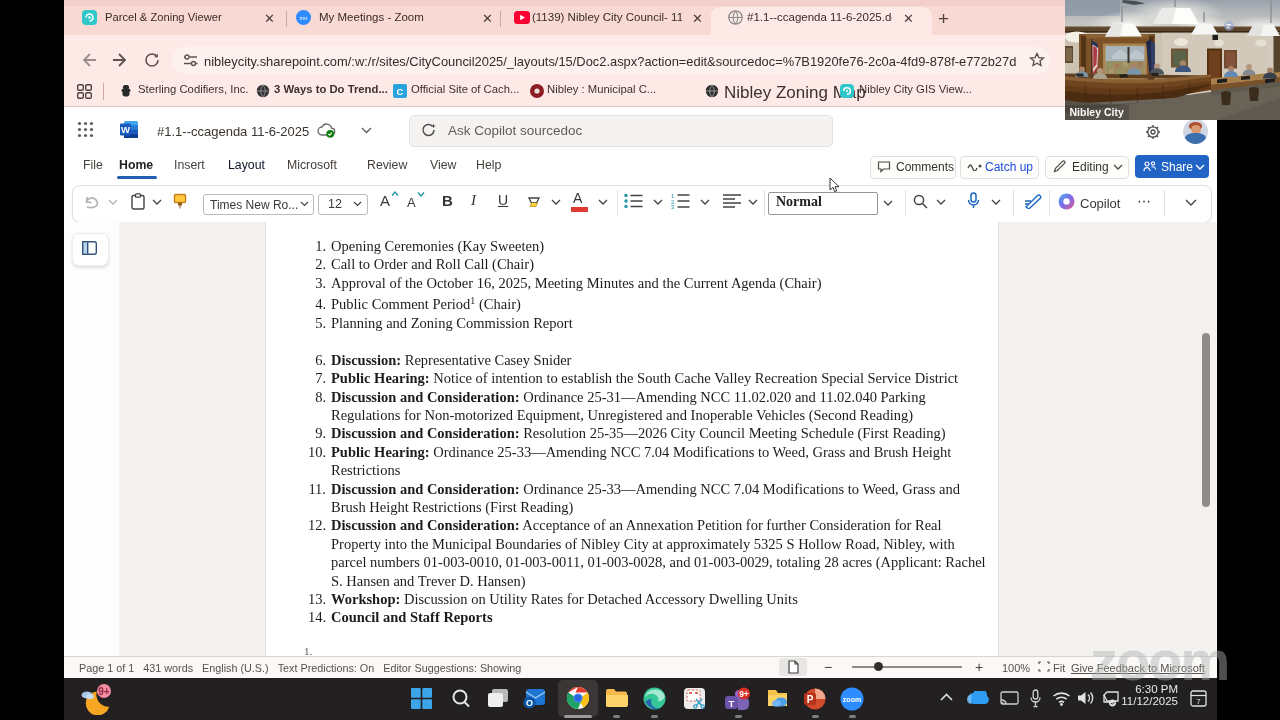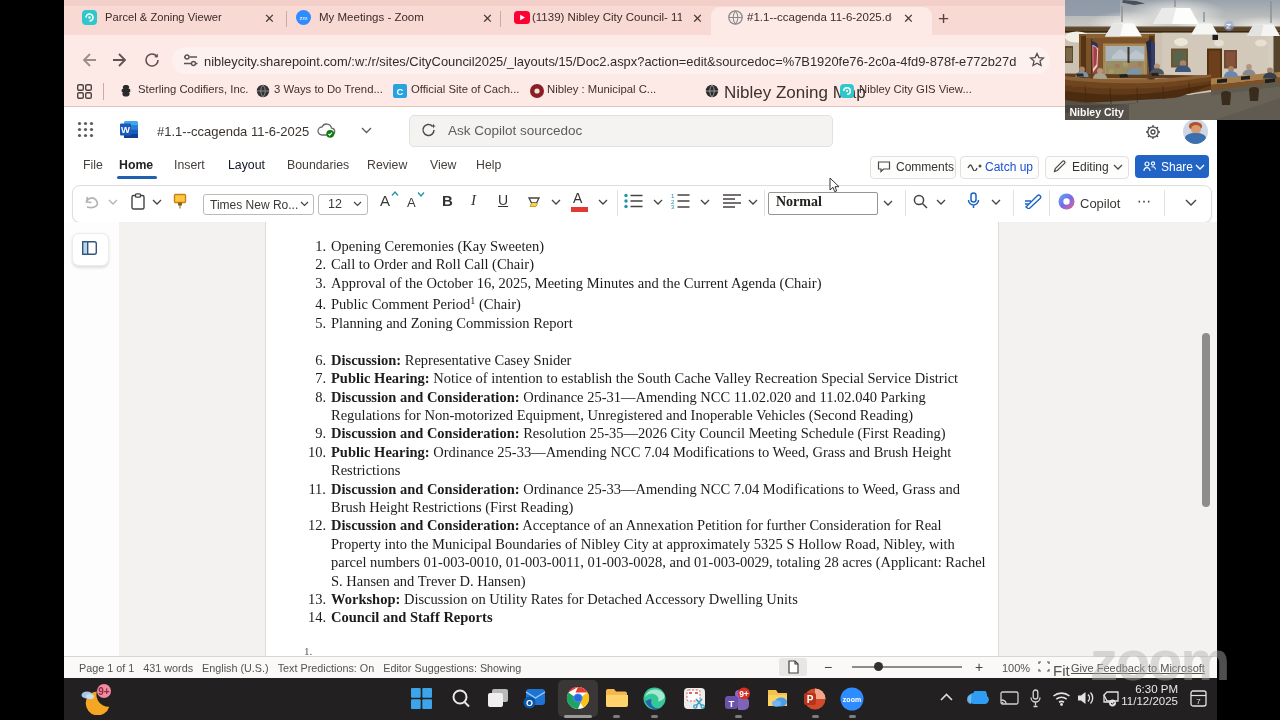--- a/index.html
+++ b/index.html
@@ -85,21 +85,21 @@
   <div class="abs" style="left:39px;top:83px;width:1px;height:17px;background:#cfa9a2;"></div>
 
   <svg class="abs" style="left:55px;top:84px" width="14" height="14" viewBox="0 0 14 14">
       <path d="M7 1C4 1 3 3 4.5 4.5 2 5 2 8 4 8.5 2.5 10 4 13 7 12.5c3 .5 4.5-2.5 3-4C12 8 12 5 9.5 4.5 11 3 10 1 7 1z" fill="#2a2a2a"></path>
     </svg>
   <div class="abs" style="left:74px;top:83px;font-size:11.3px;color:#3c312d;">Sterling Codifiers, Inc.</div>
   <svg class="abs" style="left:192px;top:84px" width="14" height="14" viewBox="0 0 14 14">
       <circle cx="7" cy="7" r="6.2" fill="#333"></circle>
       <path d="M1 7h12M7 1a9 9 0 0 1 0 12M7 1a9 9 0 0 0 0 12" stroke="#888" stroke-width="1" fill="none"></path>
     </svg>
-  <div class="abs" style="left:210px;top:83px;font-size:11.3px;color:#3c312d;">3 Ways to Do Trend...</div>
+  <div class="abs" style="left:210px;top:83px;font-size:11.3px;color:#3c312d;font-weight:bold;">3 Ways to Do Trend...</div>
   <svg class="abs" style="left:329px;top:84px" width="14" height="14" viewBox="0 0 14 14">
       <rect x="0" y="0" width="14" height="14" rx="2" fill="#29a3e0"></rect>
       <text x="7" y="10.5" font-size="9.5" fill="#fff" text-anchor="middle" font-family="Liberation Sans" font-weight="bold">C</text>
     </svg>
   <div class="abs" style="left:347px;top:83px;font-size:11.3px;color:#3c312d;">Official Site of Cach...</div>
   <svg class="abs" style="left:466px;top:84px" width="14" height="14" viewBox="0 0 14 14">
       <circle cx="7" cy="7" r="7" fill="#8d1d24"></circle>
       <circle cx="7" cy="7" r="2.6" fill="#e8e4da"></circle>
     </svg>
   <div class="abs" style="left:483px;top:83px;font-size:11.3px;color:#3c312d;">Nibley : Municipal C...</div>
@@ -169,21 +169,21 @@
     <div class="abs" style="left:6px;top:3px;width:13px;height:8px;border-radius:50% 50% 45% 45%;background:#b0502e;"></div>
     <div class="abs" style="left:7.5px;top:6px;width:10px;height:9px;border-radius:50%;background:#d99c72;"></div>
     <div class="abs" style="left:2px;top:14px;width:21px;height:11px;border-radius:45% 45% 0 0;background:#3c6fae;"></div>
   </div>
 
   <div class="abs" style="left:19px;top:158px;font-size:12.3px;color:#443f3b;">File</div>
   <div class="abs" style="left:55px;top:158px;font-size:12.3px;color:#252321;font-weight:bold;">Home</div>
   <div class="abs" style="left:53px;top:176px;width:40px;height:3px;background:#2160b0;border-radius:2px;"></div>
   <div class="abs" style="left:110px;top:158px;font-size:12.3px;color:#443f3b;">Insert</div>
   <div class="abs" style="left:164px;top:158px;font-size:12.3px;color:#0f172a;">Layout</div>
-  <div class="abs" style="left:223px;top:158px;font-size:12.3px;color:#443f3b;">Boundaries</div>
+  <div class="abs" style="left:223px;top:158px;font-size:12.3px;color:#443f3b;">Microsoft</div>
   <div class="abs" style="left:303px;top:158px;font-size:12.3px;color:#443f3b;">Review</div>
   <div class="abs" style="left:366px;top:158px;font-size:12.3px;color:#443f3b;">View</div>
   <div class="abs" style="left:412px;top:158px;font-size:12.3px;color:#443f3b;">Help</div>
 
   <div class="abs" style="left:806px;top:156px;width:84px;height:21px;border:1px solid #e2e0dd;border-radius:4px;background:#fdfdfc;"></div>
   <svg class="abs" style="left:813px;top:161px" width="14" height="12" viewBox="0 0 14 12">
       <path d="M1.5 1h11v7h-6l-2.5 2.5V8h-2.5z" fill="none" stroke="#4c4a48" stroke-width="1.2"></path>
     </svg>
   <div class="abs" style="left:832px;top:160px;font-size:12px;color:#35332f;">Comments</div>
   <div class="abs" style="left:896px;top:156px;width:77px;height:21px;border:1px solid #e2e0dd;border-radius:4px;background:#fdfdfc;"></div>
@@ -410,21 +410,21 @@
       <path d="M7 1v3h3" fill="none" stroke="#454340" stroke-width="1.2"></path>
     </svg>
   <div class="abs" style="left:760px;top:659px;font-size:14px;color:#454340;">−</div>
   <div class="abs" style="left:788px;top:666px;width:110px;height:2px;background:#8d8b89;"></div>
   <div class="abs" style="left:810px;top:662px;width:9px;height:9px;border-radius:50%;background:#33312f;"></div>
   <div class="abs" style="left:911px;top:659px;font-size:14px;color:#454340;">+</div>
   <div class="abs" style="left:938px;top:662px;font-size:11px;color:#55524e;">100%</div>
   <svg class="abs" style="left:974px;top:661px" width="12" height="11" viewBox="0 0 12 11">
       <path d="M1 3V1h2M9 1h2v2M11 8v2H9M3 10H1V8" stroke="#55524e" stroke-width="1.2" fill="none"></path>
     </svg>
-  <div class="abs" style="left:989px;top:662px;font-size:15px;color:#55524e;">Fit</div>
+  <div class="abs" style="left:989px;top:662px;font-size:11px;color:#55524e;">Fit</div>
   <div class="abs" style="left:1007px;top:662px;font-size:11px;color:#55524e;text-decoration:underline;">Give Feedback to Microsoft</div>
 </div>
 
 <div class="abs" style="left:64px;top:678px;width:1153px;height:42px;background:#222020;" id="taskbar">
 
   <svg class="abs" style="left:16px;top:5px" width="34" height="32" viewBox="0 0 34 32">
     <path d="M20 8a12 12 0 1 0 8 18A12 12 0 0 1 20 8z" fill="#f5a623" transform="rotate(-15 20 20)"></path>
     <ellipse cx="7" cy="12" rx="5.5" ry="3.6" fill="#a8c6e8"></ellipse>
     <ellipse cx="10" cy="13.5" rx="4" ry="2.6" fill="#c8ddf2"></ellipse>
     <circle cx="24" cy="8" r="7" fill="#f28aa2"></circle>

